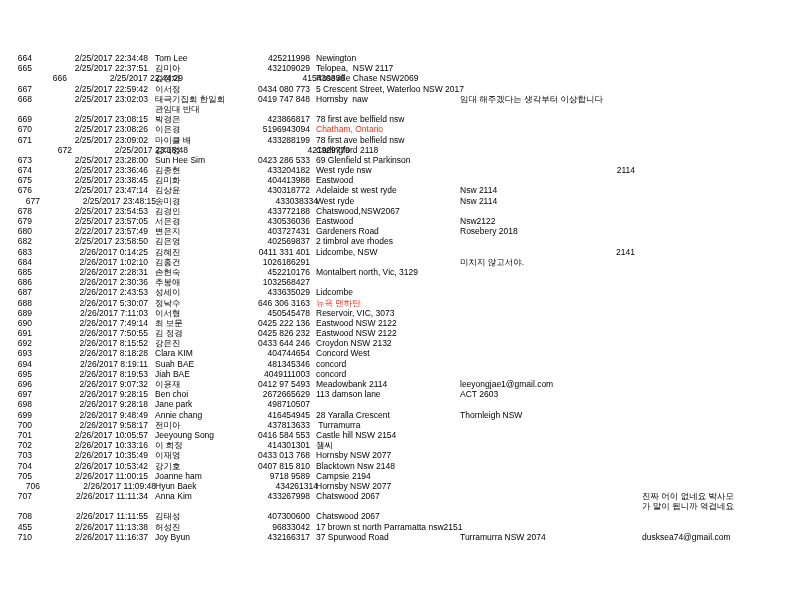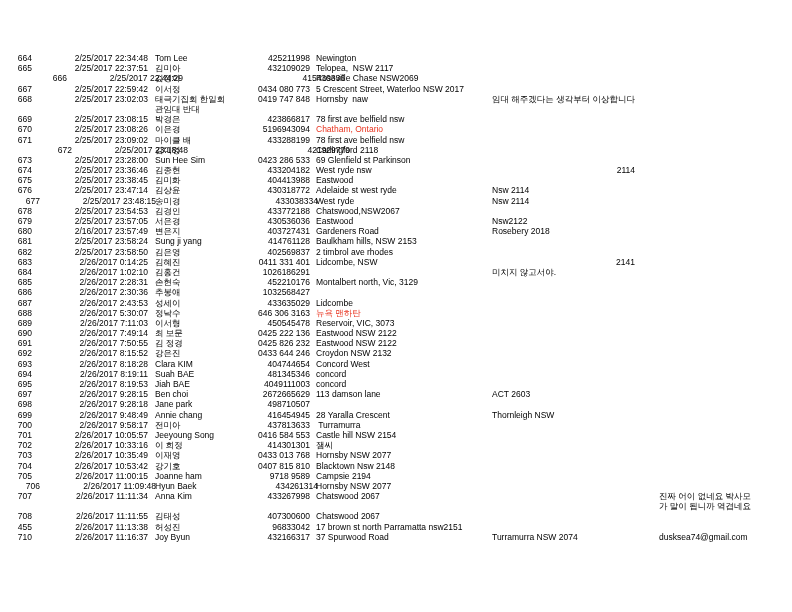--- a/index.html
+++ b/index.html
@@ -26,23 +26,23 @@
     top:0;
     white-space:pre;
     line-height:10.2px;
   }
   .cell div{line-height:10.2px;}
   .c-num   {right:760px;text-align:center;}
   .c-dt    {right:644px;text-align:right;}
   .c-name  {left:155px;}
   .c-phone {right:482px;text-align:right;}
   .c-addr  {left:316px;}
-  .c-note  {left:492px;}
+  .c-note  {left:460px;}
   .c-rnum  {right:157px;text-align:right;}
-  .c-cmt   {left:659px;}
+  .c-cmt   {left:642px;}
   .red{color:var(--red,#e8321e);}
 </style>
 </head>
 <body style="--red: #e8321e;">
 
 <div id="sheet">
     <div class="row" style="height: 10.2px;">
       <span class="cell c-num">664</span>
       <span class="cell c-dt">2/25/2017 22:34:48</span>
       <span class="cell c-name"><div>Tom Lee</div></span>
@@ -154,32 +154,25 @@
     <div class="row" style="height: 10.2px;">
       <span class="cell c-num">679</span>
       <span class="cell c-dt">2/25/2017 23:57:05</span>
       <span class="cell c-name"><div>서은경</div></span>
       <span class="cell c-phone">430536036</span>
       <span class="cell c-addr">Eastwood</span>
       <span class="cell c-note">Nsw2122</span>
     </div>
     <div class="row" style="height: 10.2px;">
       <span class="cell c-num">680</span>
-      <span class="cell c-dt">2/16/2017 23:57:49</span>
+      <span class="cell c-dt">2/22/2017 23:57:49</span>
       <span class="cell c-name"><div>변은지</div></span>
       <span class="cell c-phone">403727431</span>
       <span class="cell c-addr">Gardeners Road</span>
       <span class="cell c-note">Rosebery 2018</span>
-    </div>
-    <div class="row" style="height: 10.2px;">
-      <span class="cell c-num">681</span>
-      <span class="cell c-dt">2/25/2017 23:58:24</span>
-      <span class="cell c-name"><div>Sung ji yang</div></span>
-      <span class="cell c-phone">414761128</span>
-      <span class="cell c-addr">Baulkham hills, NSW 2153</span>
     </div>
     <div class="row" style="height: 10.2px;">
       <span class="cell c-num">682</span>
       <span class="cell c-dt">2/25/2017 23:58:50</span>
       <span class="cell c-name"><div>김은영</div></span>
       <span class="cell c-phone">402569837</span>
       <span class="cell c-addr">2 timbrol ave rhodes</span>
     </div>
     <div class="row" style="height: 10.2px;">
       <span class="cell c-num">683</span>
@@ -264,20 +257,28 @@
       <span class="cell c-name"><div>Suah BAE</div></span>
       <span class="cell c-phone">481345346</span>
       <span class="cell c-addr">concord</span>
     </div>
     <div class="row" style="height: 10.2px;">
       <span class="cell c-num">695</span>
       <span class="cell c-dt">2/26/2017 8:19:53</span>
       <span class="cell c-name"><div>Jiah BAE</div></span>
       <span class="cell c-phone">4049111003</span>
       <span class="cell c-addr">concord</span>
+    </div>
+    <div class="row" style="height: 10.2px;">
+      <span class="cell c-num">696</span>
+      <span class="cell c-dt">2/26/2017 9:07:32</span>
+      <span class="cell c-name"><div>이용재</div></span>
+      <span class="cell c-phone">0412 97 5493</span>
+      <span class="cell c-addr">Meadowbank 2114</span>
+      <span class="cell c-note">leeyongjae1@gmail.com</span>
     </div>
     <div class="row" style="height: 10.2px;">
       <span class="cell c-num">697</span>
       <span class="cell c-dt">2/26/2017 9:28:15</span>
       <span class="cell c-name"><div>Ben choi</div></span>
       <span class="cell c-phone">2672665629</span>
       <span class="cell c-addr">113 damson lane</span>
       <span class="cell c-note">ACT 2603</span>
     </div>
     <div class="row" style="height: 10.2px;">

